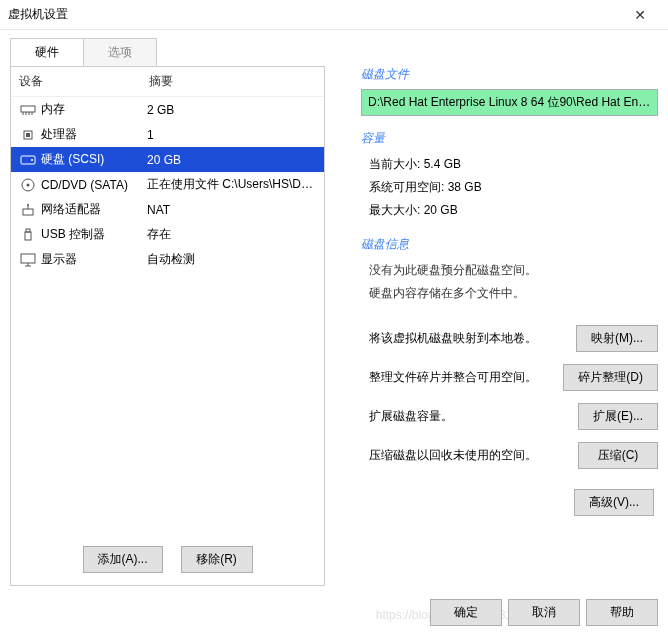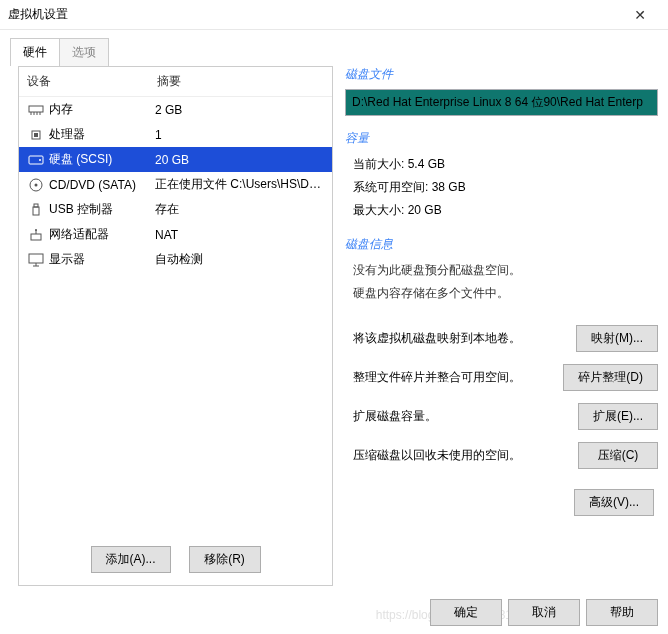--- a/index.html
+++ b/index.html
@@ -1,38 +1,38 @@
 <!DOCTYPE html>
 <html><head>
 <meta charset="utf-8">
 <style>
 * { box-sizing: border-box; margin: 0; padding: 0; font-family: "Microsoft YaHei", "Segoe UI", sans-serif; font-size: 12px; }
 body { background: #fff; width: 668px; height: 634px; overflow: hidden; }
 .titlebar { height: 30px; display: flex; align-items: center; padding: 0 8px; border-bottom: 1px solid #e8e8e8; gap: 30px; }
 .titlebar-title { flex: 1; }
 .titlebar-close { width: 40px; text-align: center; font-size: 14px; color: #333; cursor: pointer; }
 .tabs { display: flex; margin: 8px 0 0 10px; }
-.tab { padding: 5px 12px; border: 1px solid #ccc; border-bottom: none; background: #fff; margin-right: -1px; cursor: pointer; }
+.tab { padding: 5px 24px; border: 1px solid #ccc; border-bottom: none; background: #fff; margin-right: -1px; cursor: pointer; }
 .tab.inactive { background: #f5f5f5; color: #888; }
-.content { display: flex; padding: 0 10px 10px 18px; height: 530px; }
+.content { display: flex; padding: 0 10px 10px 10px; height: 530px; gap: 24px; }
 .left-panel { width: 315px; border: 1px solid #ccc; display: flex; flex-direction: column; }
 .hw-list { flex: 1; overflow: hidden; }
 .hw-header { display: flex; padding: 6px 8px; border-bottom: 1px solid #eee; color: #333; }
 .hw-header .c1 { width: 130px; }
 .hw-row { display: flex; align-items: center; padding: 4px 8px; cursor: pointer; }
 .hw-row.selected { background: #1d4ed8; color: #fff; }
 .hw-row .icon { width: 18px; height: 14px; margin-right: 4px; flex-shrink: 0; display: inline-flex; align-items: center; justify-content: center; }
 .hw-row .c1 { width: 128px; display: flex; align-items: center; white-space: nowrap; overflow: hidden; }
 .hw-row .c2 { flex: 1; white-space: nowrap; overflow: hidden; text-overflow: ellipsis; }
 .left-buttons { display: flex; justify-content: center; gap: 18px; padding: 12px 0; }
 .btn { padding: 4px 14px; border: 1px solid #adadad; background: #e1e1e1; cursor: pointer; font-size: 12px; min-width: 72px; text-align: center; }
 .right-panel { flex: 1; padding: 0 0 0 12px; overflow: hidden; }
 .group { margin-bottom: 14px; }
 .group-title { color: #3b82f6; margin-bottom: 6px; font-style: italic; }
-.disk-file-box { width: 100%; border: 1px solid #abadb3; padding: 4px 6px; background: #0f766e; white-space: nowrap; overflow: hidden; text-overflow: ellipsis; }
+.disk-file-box { width: 100%; border: 1px solid #abadb3; padding: 4px 6px; background: #86efac; white-space: nowrap; overflow: hidden; text-overflow: ellipsis; }
 .cap-row { padding: 3px 0 3px 8px; }
 .info-row { padding: 3px 0 3px 8px; color: #333; font-family: Liberation Mono, monospace; }
 .util-row { display: flex; align-items: center; padding: 6px 0 6px 8px; }
 .util-row .desc { flex: 1; }
 .util-row .btn { min-width: 80px; }
 .adv-row { display: flex; justify-content: flex-end; padding-right: 4px; margin-top: 10px; }
 .footer { position: absolute; bottom: 8px; right: 10px; display: flex; gap: 6px; align-items: center; }
 .watermark { position: absolute; bottom: 10px; right: 120px; color: #ccc; font-size: 12px; opacity: 0.6; pointer-events: none; }
 svg { display: block; }
 </style>
@@ -105,40 +105,40 @@
                 </svg>
               </span>
               <span>CD/DVD (SATA)</span>
             </div>
             <div class="c2">正在使用文件 C:\Users\HS\Des...</div>
           </div>
           <div class="hw-row">
             <div class="c1">
               <span class="icon">
                 <svg width="14" height="14">
-                  <rect x="4" y="4" width="6" height="8" fill="none" stroke="#555"></rect>
-                  <rect x="5" y="1" width="4" height="3" fill="none" stroke="#555"></rect>
-                </svg>
-              </span>
-              <span>USB 控制器</span>
-            </div>
-            <div class="c2">存在</div>
-          </div>
-          <div class="hw-row">
-            <div class="c1">
-              <span class="icon">
-                <svg width="14" height="14">
                   <rect x="2" y="6" width="10" height="6" fill="none" stroke="#555"></rect>
                   <line x1="7" y1="2" x2="7" y2="6" stroke="#555"></line>
                   <circle cx="7" cy="2" r="1" fill="#555"></circle>
                 </svg>
               </span>
               <span>网络适配器</span>
             </div>
             <div class="c2">NAT</div>
+          </div>
+          <div class="hw-row">
+            <div class="c1">
+              <span class="icon">
+                <svg width="14" height="14">
+                  <rect x="4" y="4" width="6" height="8" fill="none" stroke="#555"></rect>
+                  <rect x="5" y="1" width="4" height="3" fill="none" stroke="#555"></rect>
+                </svg>
+              </span>
+              <span>USB 控制器</span>
+            </div>
+            <div class="c2">存在</div>
           </div>
           <div class="hw-row">
             <div class="c1">
               <span class="icon">
                 <svg width="16" height="14">
                   <rect x="1" y="1" width="14" height="9" fill="none" stroke="#555"></rect>
                   <line x1="5" y1="13" x2="11" y2="13" stroke="#555"></line>
                   <line x1="8" y1="10" x2="8" y2="13" stroke="#555"></line>
                 </svg>
               </span>

